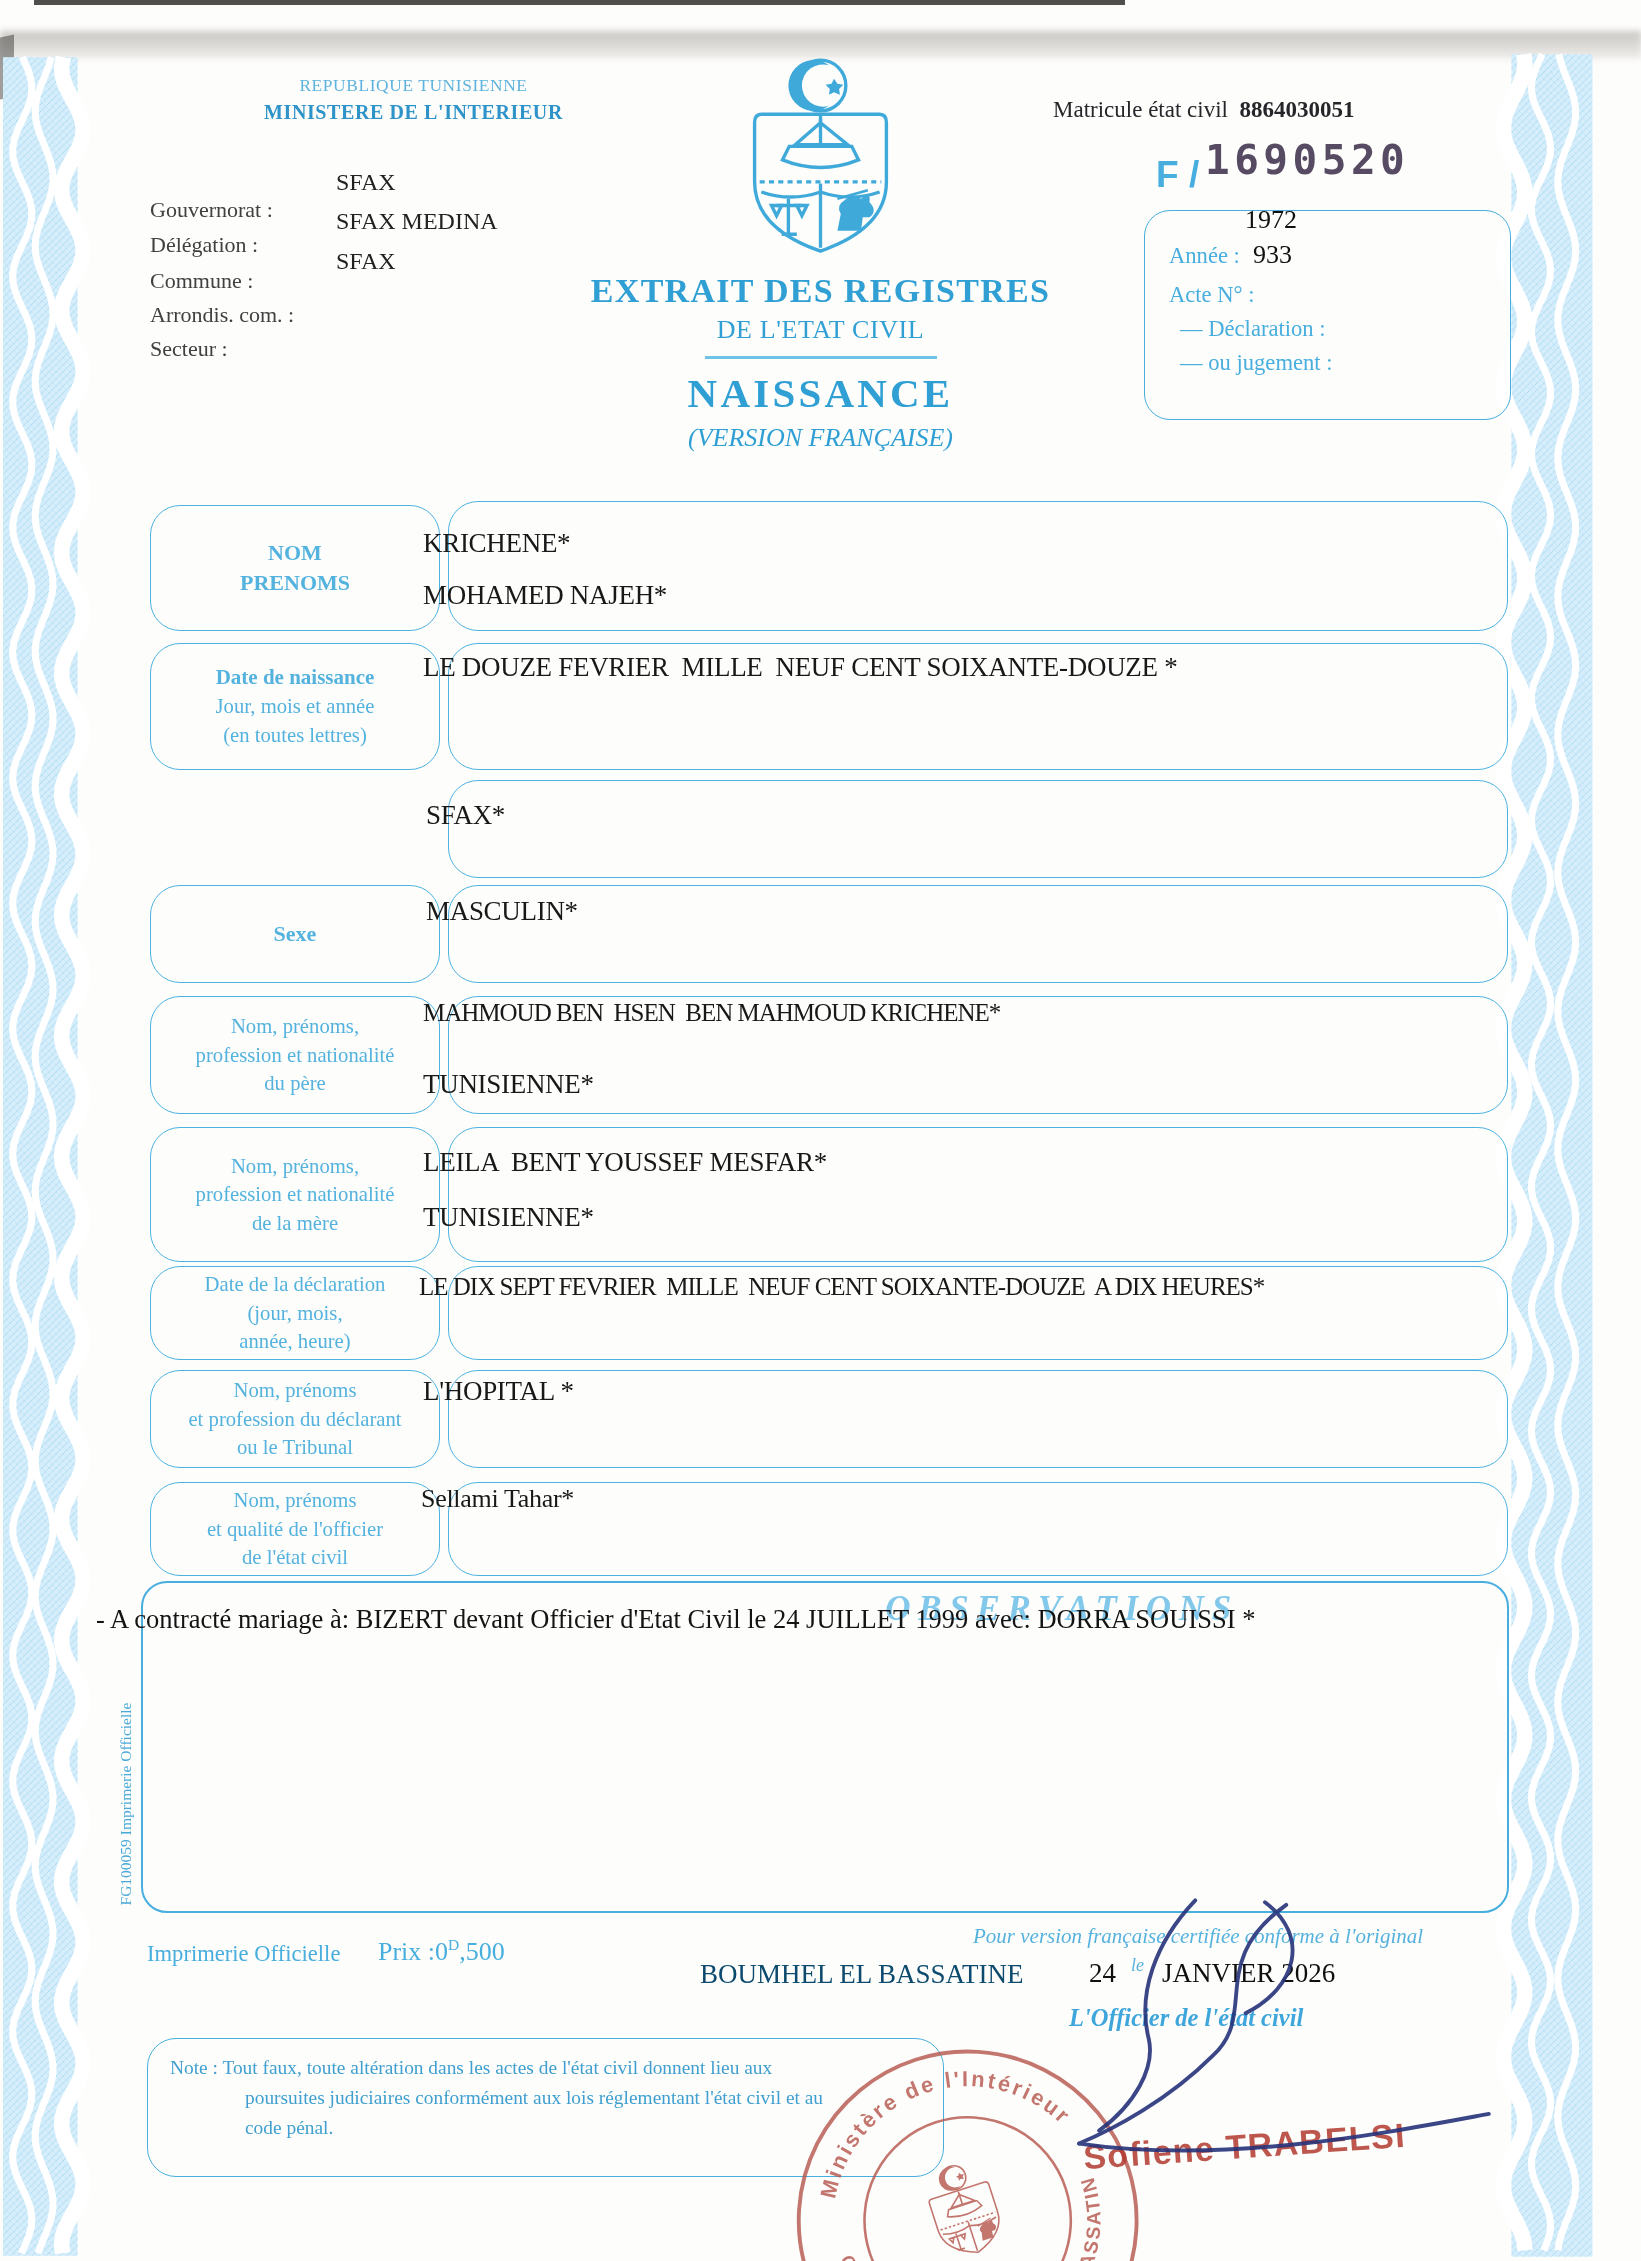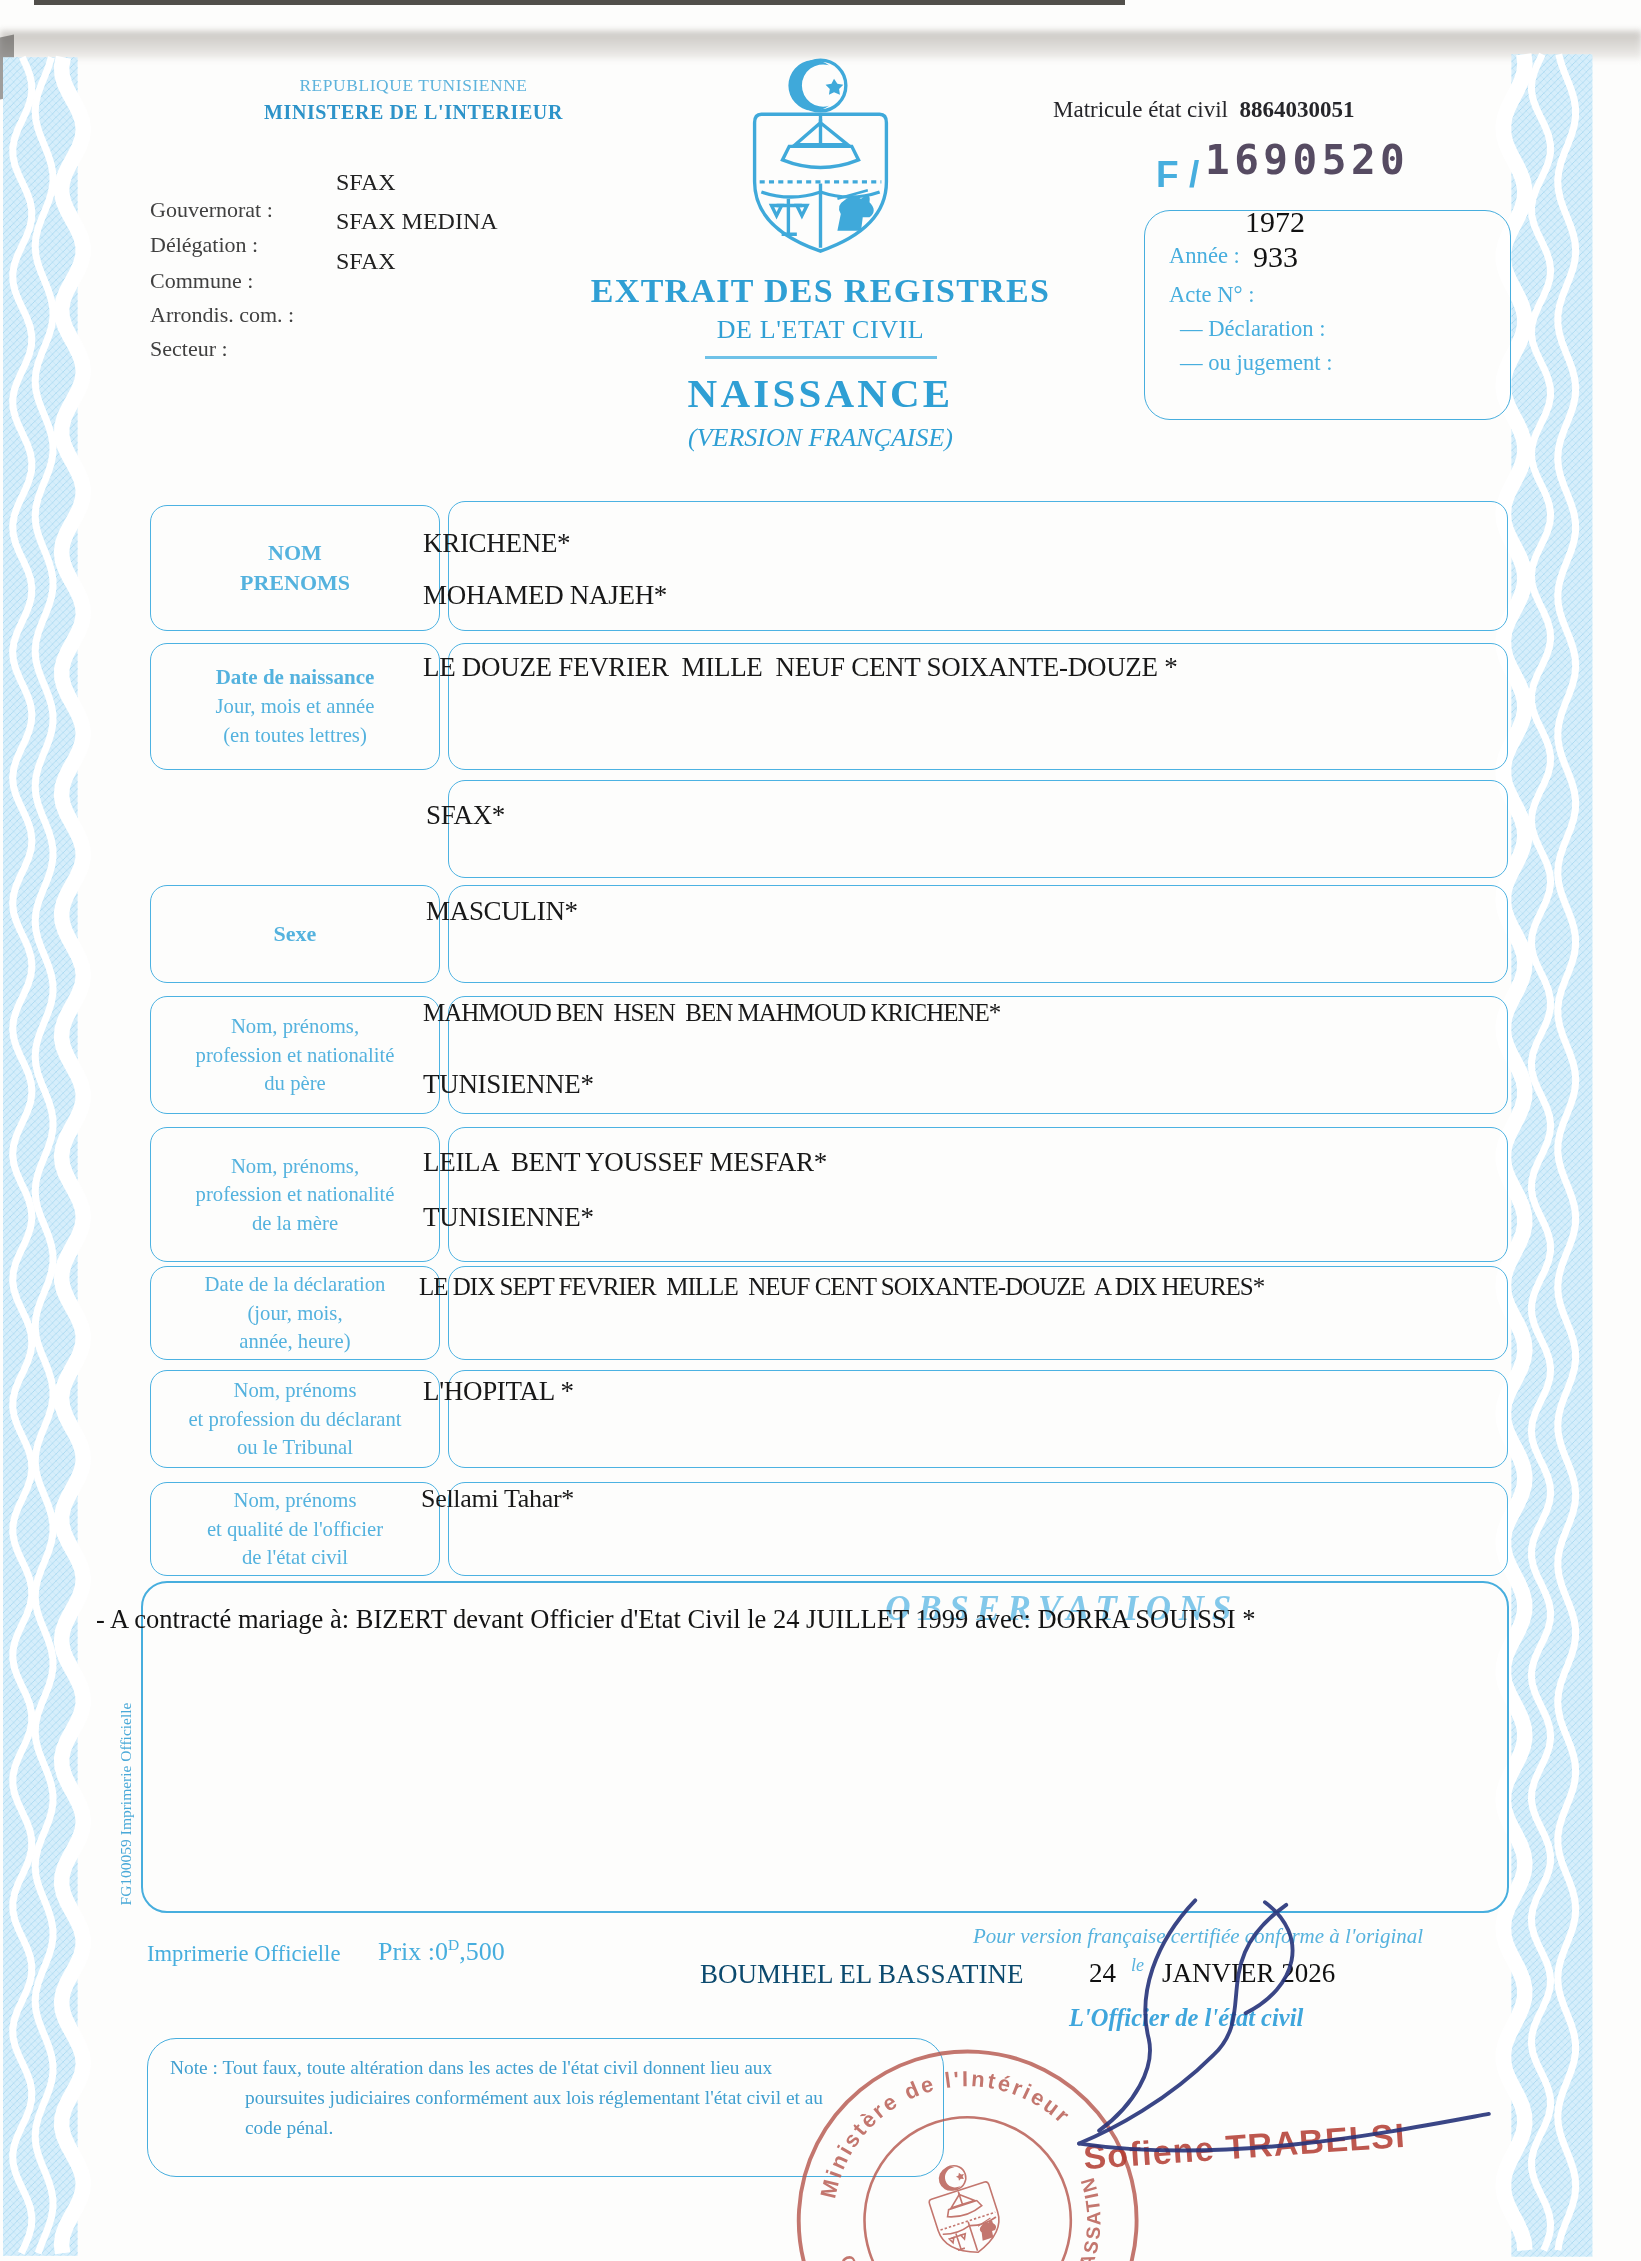--- a/index.html
+++ b/index.html
@@ -18,29 +18,29 @@
   .rep{color:#5eb3dc;font-size:17.4px;letter-spacing:0.6px;}
   .min{color:#2d93c9;font-size:20px;font-weight:bold;letter-spacing:0.6px;}
   .adm-label{color:#404040;font-size:22px;}
   .adm-value{color:#222;font-size:24px;}
   .matricule{font-size:23px;color:#26262a;}
   .matricule b{font-weight:bold;}
   .serial-f{color:#47aede;font-size:37px;font-weight:bold;font-family:"Liberation Sans",sans-serif;}
   .serial-n{color:#483c55;font-size:41px;font-family:"DejaVu Sans Mono",monospace;letter-spacing:4.5px;font-weight:bold;opacity:.92;}
   .actebox{border:1.9px solid var(--blue);border-radius:26px;}
   .acte-t{color:#47aede;font-size:22.6px;}
-  .acte-black{color:#111;font-size:30px;}
+  .acte-black{color:#111;font-size:26px;}
   .title1{color:#2f9fd4;font-size:34px;font-weight:bold;letter-spacing:1.3px;}
   .title2{color:#2f9fd4;font-size:26px;letter-spacing:0.6px;}
   .rule{background:#6fc2e8;height:3.2px;}
   .title3{color:#2f9fd4;font-size:41px;font-weight:bold;letter-spacing:3.2px;}
   .title4{color:#2f9fd4;font-size:26px;font-style:italic;}
   .center{text-align:center;}
   
-  .lbox,.vbox{border:1.9px solid #4cb2e2;border-radius:17px;background:rgba(255,255,255,.0);}
+  .lbox,.vbox{border:1.9px solid #4cb2e2;border-radius:30px;background:rgba(255,255,255,.0);}
   .lbox{display:flex;flex-direction:column;justify-content:center;align-items:center;
         color:#54b2de;font-size:20.7px;line-height:1.38;text-align:center;}
   .lbox .b{font-weight:bold;font-size:22px;}
   .val{font-size:27px;line-height:1;color:#181818;white-space:pre;letter-spacing:-0.3px;}
   .val.small{font-size:25px;letter-spacing:-1px;}
   
   .obsbox{border:2.6px solid #47aede;border-radius:26px;}
   .obs-watermark{color:#7cc6ea;font-size:35px;font-style:italic;font-weight:bold;letter-spacing:7.7px;opacity:.95;text-align:right;}
   .obs-line{font-size:26.5px;color:#141414;white-space:pre;}
   

